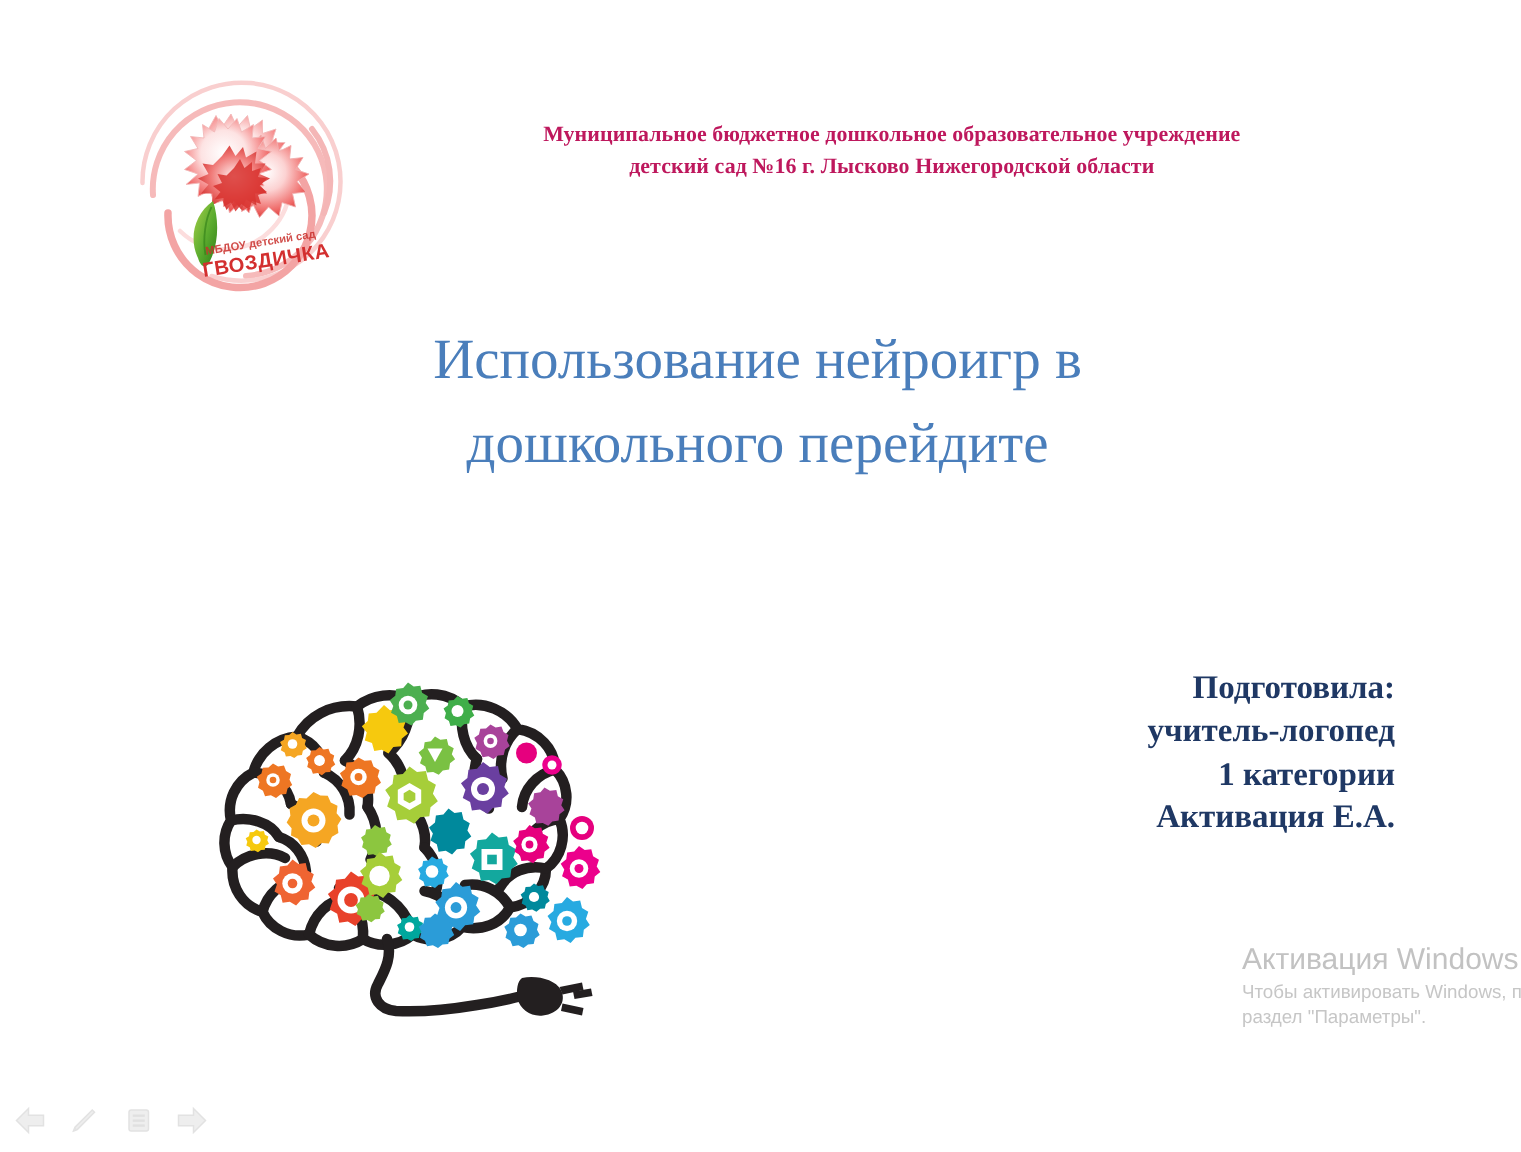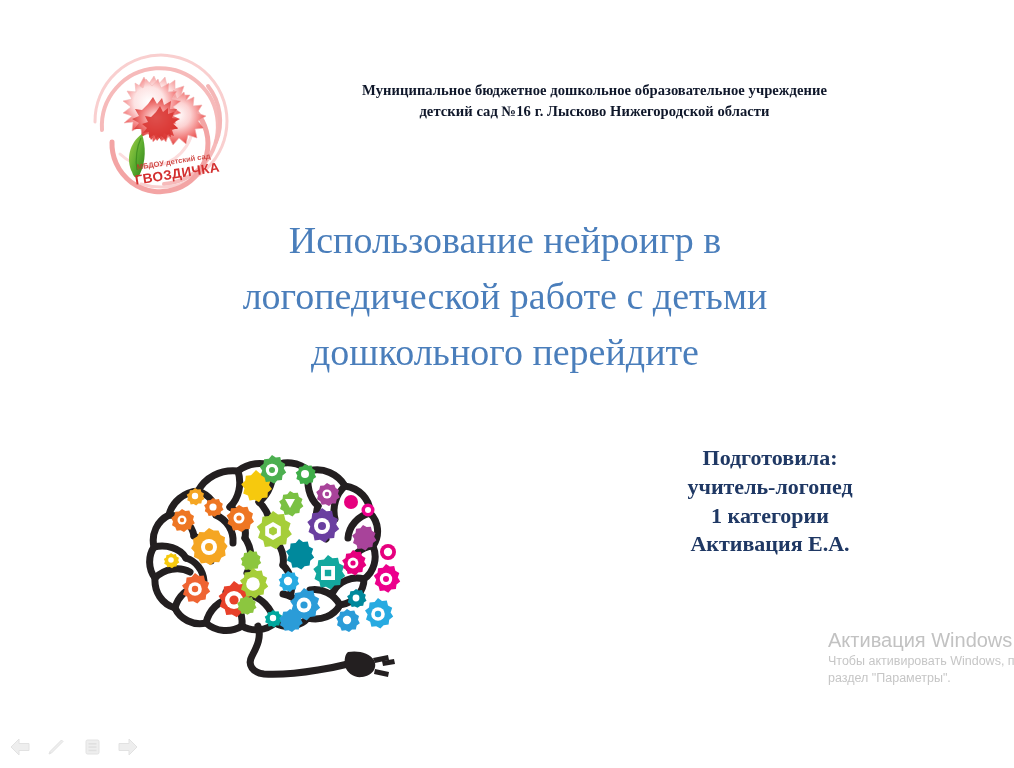--- a/index.html
+++ b/index.html
@@ -37,21 +37,21 @@
   .org-header {
     position: absolute;
     left: 262px;
     top: 80px;
     width: 665px;
     text-align: center;
     font-family: "Liberation Serif", serif;
     font-weight: bold;
     font-size: 14.6px;
     line-height: 1.42;
-    color: #0f172a;
+    color: #be185d;
     letter-spacing: 0.05px;
   }
   .org-header .line2 { display: block; }
 
   
   .main-title {
     position: absolute;
     left: 95px;
     top: 212px;
     width: 820px;
@@ -63,21 +63,21 @@
     color: #4a7ebb;
   }
   .main-title .tline { display: block; }
 
   
   .author-block {
     position: absolute;
     left: 610px;
     top: 444px;
     width: 320px;
-    text-align: center;
+    text-align: right;
     font-family: "Liberation Serif", serif;
     font-weight: bold;
     font-size: 22px;
     line-height: 1.31;
     color: #1f3864;
   }
   .author-block .aline { display: block; }
 
   
   .brain-graphic {
@@ -196,21 +196,20 @@
     </svg>
   </div>
 
   <div class="org-header">
     <span class="line1">Муниципальное бюджетное дошкольное образовательное учреждение</span>
     <span class="line2">детский сад  №16  г. Лысково Нижегородской области</span>
   </div>
 
   <div class="main-title">
     <span class="tline">Использование нейроигр  в</span>
-    <span class="tline">логопедической работе с детьми</span>
     <span class="tline">дошкольного перейдите</span>
   </div>
 
   <div class="brain-graphic">
     <svg viewBox="0 0 262 248" xmlns="http://www.w3.org/2000/svg">
       <g fill="none" stroke="#231f20" stroke-width="7" stroke-linecap="round" stroke-linejoin="round">
 
         <path d="M96,29 C78,27 63,36 56,49 C42,50 30,60 27,73
                  C15,79 9,92 12,105 C6,114 6,127 13,136
                  C12,150 20,162 33,166 C38,177 51,184 64,181

